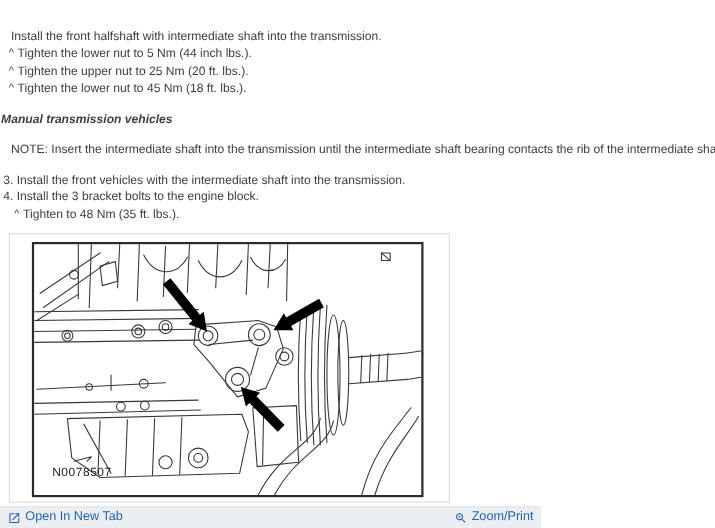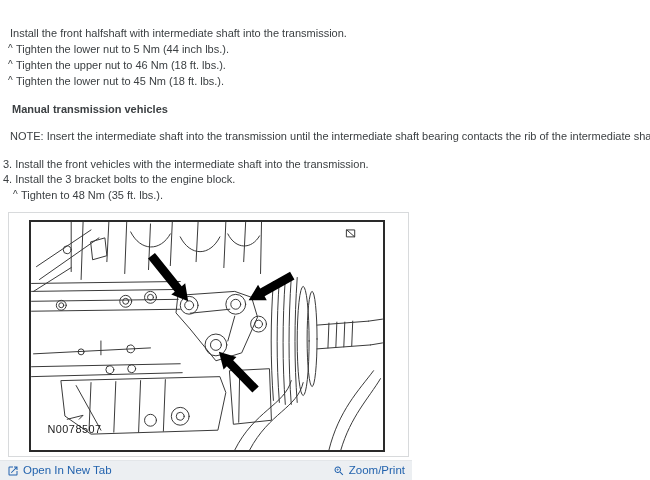--- a/index.html
+++ b/index.html
@@ -14,21 +14,21 @@
     font-size: 11px;
     line-height: 15px;
     color: #3c4043;
   }
 
   
   .text-block { padding-top: 12px; }
   .intro { margin-left: 10px; margin-top: 14px; }
   .bullet { margin-left: 8px; }
   .bullet .marker { display: inline-block; width: 6px; margin-right: 2px; font-size: 10px; vertical-align: 1px; }
-  .section-heading { margin-left: 12px; margin-top: 13px; font-weight: bold; }
+  .section-heading { margin-left: 1px; margin-top: 13px; font-weight: bold; font-style: italic; }
   .note-line { margin-left: 10px; margin-top: 12px; white-space: nowrap; }
   .note-label { font-weight: normal; }
   .steps { margin-left: 3px; margin-top: 13px; }
   .step-num { margin-right: 3px; }
   .sub-bullet { margin-left: 10px; }
   .sub-bullet .marker { display: inline-block; width: 6px; margin-right: 2px; font-size: 10px; vertical-align: 1px; }
 
   
   .figure-widget { position: absolute; left: 0; top: 212px; width: 412px; height: 268px; padding-left: 27px; }
   .image-panel {
@@ -40,21 +40,21 @@
   .drawing-frame {
     position: absolute; left: 20px; top: 7px;
     width: 356px; height: 232px;
     border: 2px solid #2a2a2a;
     background: #ffffff;
   }
   .drawing-frame svg { display: block; width: 100%; height: 100%; }
 
   .figure-toolbar {
     position: absolute; left: 0; top: 248px;
-    width: 412px; height: 20px;
+    width: 492px; height: 20px;
     background: #eceff2;
     border-top: 1px solid #e3e6e9;
     display: flex; align-items: center; justify-content: space-between;
     padding: 0 7px;
   }
   .tool-link {
     display: inline-flex; align-items: center; gap: 4px;
     color: #2363ae; text-decoration: none;
     font-size: 11.5px; cursor: pointer;
   }
@@ -72,21 +72,21 @@
 
 <div class="page">
 
   <div class="text-block">
     <div class="intro">Install the front halfshaft with intermediate shaft into the transmission.</div>
 
     <div class="bullet">
       <span class="marker">^</span><span>Tighten the lower nut to 5 Nm (44 inch lbs.).</span>
     </div>
     <div class="bullet">
-      <span class="marker">^</span><span>Tighten the upper nut to 46 Nm (18 ft. lbs.).</span>
+      <span class="marker">^</span><span>Tighten the upper nut to 25 Nm (20 ft. lbs.).</span>
     </div>
     <div class="bullet">
       <span class="marker">^</span><span>Tighten the lower nut to 45 Nm (18 ft. lbs.).</span>
     </div>
 
     <div class="section-heading">Manual transmission vehicles</div>
 
     <div class="note-line">
       <span class="note-label">NOTE:</span><span> Insert the intermediate shaft into the transmission until the intermediate shaft bearing contacts the rib of the intermediate shaft bracket.</span>
     </div>

